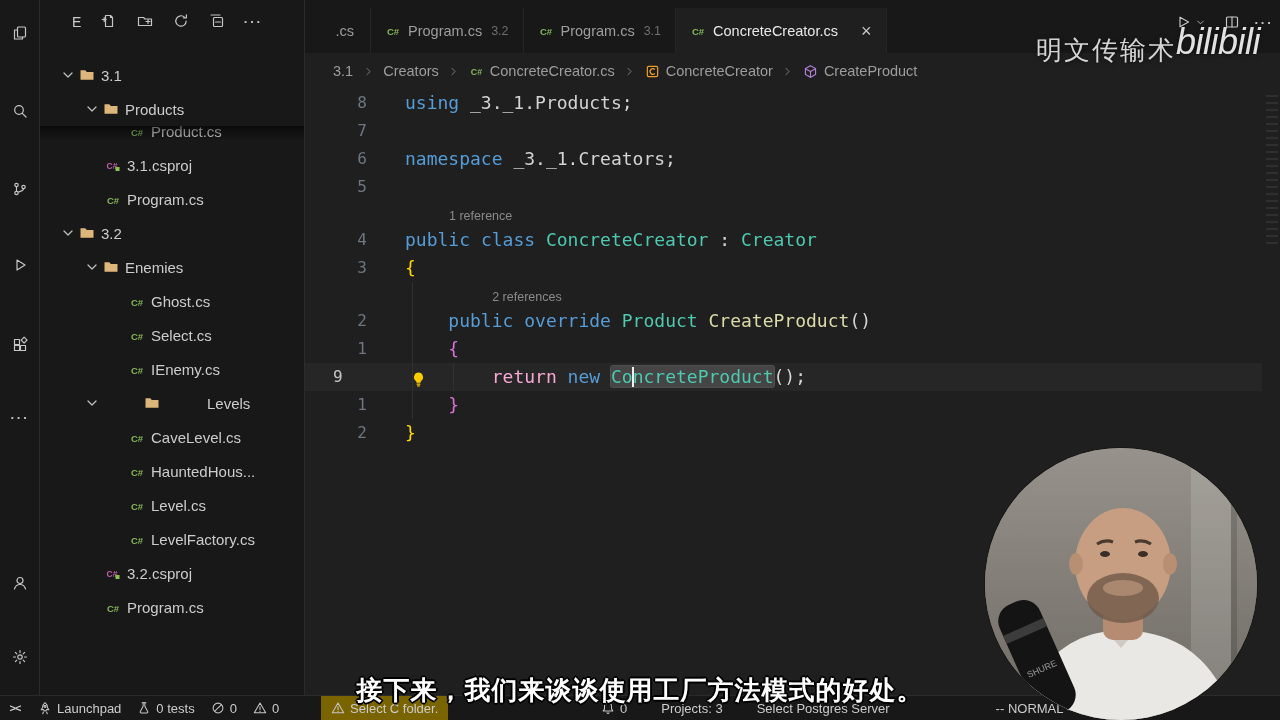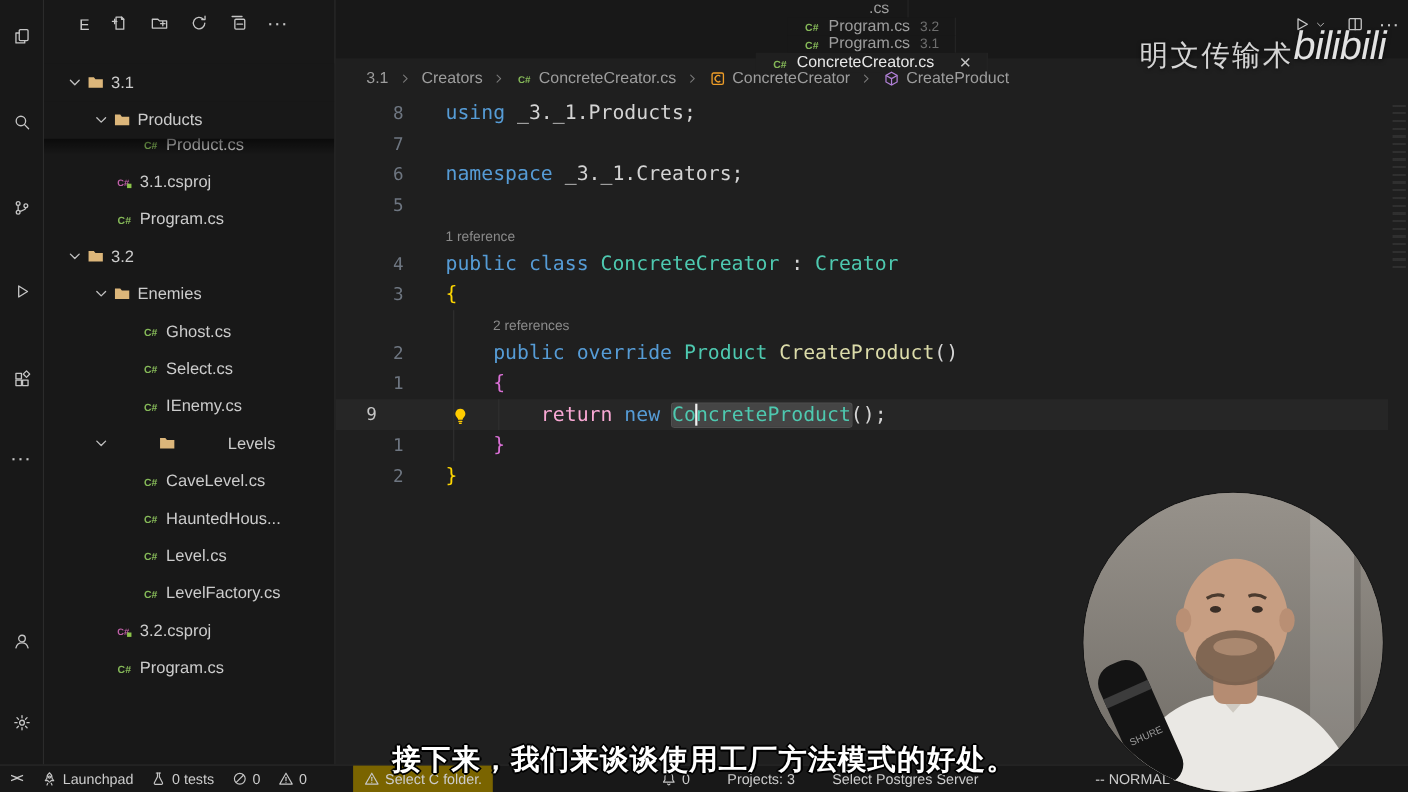--- a/index.html
+++ b/index.html
@@ -29,21 +29,21 @@
   .trow .chev { margin-right:-3px; color:#c0c0c0; }
   .chev-spacer { width:15px; flex:none; }
   .tlabel { overflow:hidden; text-overflow:ellipsis; }
   .sticky { position:relative; z-index:3; background:#181818; }
   .sticky-shadow { position:absolute; left:0; right:0; top:82px; height:15px; z-index:2;
                    background:linear-gradient(to bottom, rgba(0,0,0,.55), transparent); pointer-events:none; }
 
   
   #editor { position:absolute; left:305px; top:0; right:0; bottom:25px; background:#1f1f1f; }
   #tabstrip { position:absolute; top:0; left:0; right:0; height:53px; background:#181818; display:flex;
-              align-items:center;flex-direction:column; }
+              align-items:flex-end; }
   .tab { height:45px; display:flex; align-items:center; padding:0 14px; gap:7px; background:#181818;
          border-right:1px solid #252525; color:#9d9d9d; font-size:14.5px; cursor:pointer; white-space:nowrap; }
   .tab.active { background:#1f1f1f; color:#e8e8e8; }
   .tab.partial { width:66px; justify-content:flex-end; padding-right:16px; }
   .tab-dir { font-size:12.5px; color:#6e6e6e; margin-left:2px; }
   .tab-close { margin-left:16px; font-size:18px; line-height:1; color:#c5c5c5; cursor:pointer; }
   #editor-actions { position:absolute; top:14px; right:8px; display:flex; align-items:center; gap:16px; color:#c5c5c5; }
   .eact { display:inline-flex; align-items:center; gap:1px; cursor:pointer; }
   .eact .small svg { width:11px; height:11px; }
 
@@ -55,21 +55,21 @@
   .ic.sep { color:#7a7a7a; }
 
   #code-area { position:absolute; top:89px; left:0; right:18px; font-family:"DejaVu Sans Mono","Liberation Mono",monospace;
                font-size:18px; }
   .cline { display:flex; height:28px; line-height:28px; position:relative; }
   .cline.lens { height:25px; line-height:25px; }
   .cline.current { background:rgba(255,255,255,.035); }
   .lnum { flex:none; width:62px; text-align:right; color:#6e7681; font-size:16px; }
   .lnum.cur { text-align:left; padding-left:28px; color:#c6c6c6; }
   .lcode { white-space:pre; padding-left:38px; }
-  .lens-text { color:#8a8a8a; font-family:"Liberation Sans", sans-serif; font-size:12.5px; cursor:pointer; }
+  .lens-text { color:#8a8a8a; font-family:"Liberation Sans", sans-serif; font-size:12.5px; cursor:pointer;margin-left:44px; }
   .tok.kw  { color:#569cd6; }
   .tok.ctl { color:#f9a8d4; }
   .tok.ty  { color:#4ec9b0; }
   .tok.me  { color:#dcdcaa; }
   .tok.pl  { color:#d4d4d4; }
   .tok.b1  { color:#ffd700; }
   .tok.b2  { color:#da70d6; }
   .word-hl { background:rgba(100,100,100,.5); border-radius:2px; box-shadow:0 0 0 1px rgba(130,130,130,.45); }
   .cursor { display:inline-block; width:2px; height:20px; background:#f0f0f0; margin:0 -1px; position:relative; top:4px; }
   .lightbulb { position:absolute; left:105px; top:5px; cursor:pointer; }

